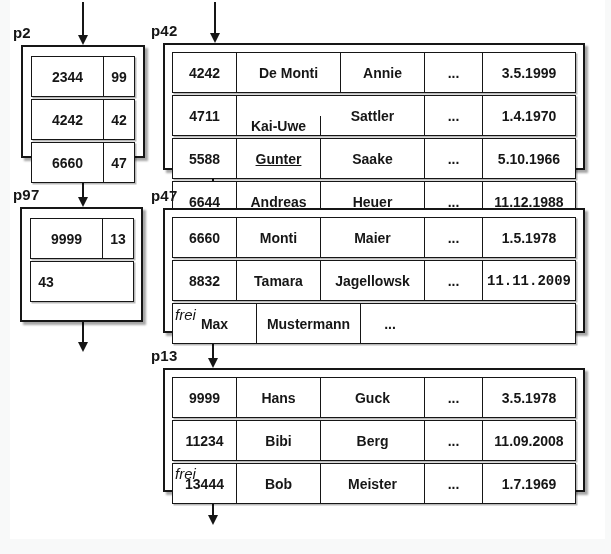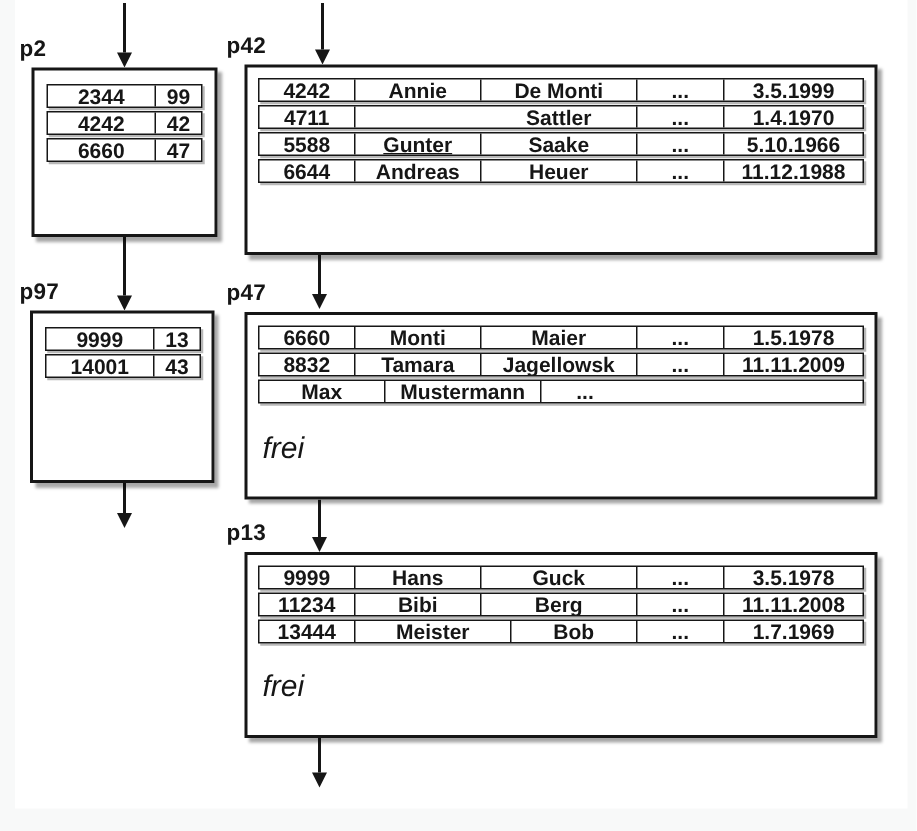--- a/index.html
+++ b/index.html
@@ -33,34 +33,34 @@
     box-shadow:3px 3px 2px var(--shadow);
   }
   .rec-table{
     position:absolute;
   }
   .trow{
     display:flex;
     border:1.5px solid var(--ink);
     background:#fff;
     margin-bottom:2px;
-    height:16px;
+    height:41px;
     box-shadow:1.5px 1.5px 0 rgba(0,0,0,.28);
   }
   .tcell{
     display:flex;align-items:center;justify-content:center;
     font-size:14px;font-weight:700;color:var(--ink);
     border-right:1.5px solid var(--ink);
     white-space:nowrap;
     overflow:hidden;
   }
   .tcell:last-child{border-right:none;}
   .free-label{
-    position:absolute;left:10px;bottom:20px;
-    font-style:italic;font-size:20px;font-weight:400;color:var(--ink);
+    position:absolute;left:10px;bottom:8px;
+    font-style:italic;font-size:15px;font-weight:400;color:var(--ink);
   }
   
   .arrow{
     position:absolute;width:2px;background:var(--ink);
   }
   .arrow::after{
     content:"";position:absolute;left:-4px;bottom:-10px;
     border-left:5px solid transparent;
     border-right:5px solid transparent;
     border-top:10px solid var(--ink);
@@ -96,22 +96,22 @@
           <div class="tcell" style="width: 30px;">47</div>
         </div>
       </div>
   </div>
 
   <div class="node-label" style="left:151px;top:22px;">p42</div>
   <div class="node-box" style="left:163px;top:43px;width:422px;height:127px;">
     <div class="rec-table" style="left:7px;top:7px;">
         <div class="trow">
           <div class="tcell" style="width: 64px;">4242</div>
+          <div class="tcell" style="width: 104px;">De Monti</div>
           <div class="tcell" style="width: 84px;">Annie</div>
-          <div class="tcell" style="width: 104px;">De Monti</div>
           <div class="tcell" style="width: 58px;">...</div>
           <div class="tcell" style="width: 92px;">3.5.1999</div>
         </div>
         <div class="trow">
           <div class="tcell" style="width: 64px;">4711</div>
           <div class="tcell" style="width: 84px; margin-top: 20px;">Kai-Uwe</div>
           <div class="tcell" style="width: 104px;">Sattler</div>
           <div class="tcell" style="width: 58px;">...</div>
           <div class="tcell" style="width: 92px;">1.4.1970</div>
         </div>
@@ -133,42 +133,41 @@
   </div>
 
   <div class="node-label" style="left:13px;top:186px;">p97</div>
   <div class="node-box" style="left:20px;top:207px;width:123px;height:115px;">
     <div class="rec-table" style="left:8px;top:9px;">
         <div class="trow">
           <div class="tcell" style="width: 72px;">9999</div>
           <div class="tcell" style="width: 30px;">13</div>
         </div>
         <div class="trow">
-          <div class="tcell" style="width: 72px;">14001</div>
           <div class="tcell" style="width: 30px;">43</div>
         </div>
       </div>
   </div>
 
   <div class="node-label" style="left:151px;top:187px;">p47</div>
   <div class="node-box" style="left:163px;top:208px;width:422px;height:125px;">
     <div class="rec-table" style="left:7px;top:7px;">
         <div class="trow">
           <div class="tcell" style="width: 64px;">6660</div>
           <div class="tcell" style="width: 84px;">Monti</div>
           <div class="tcell" style="width: 104px;">Maier</div>
           <div class="tcell" style="width: 58px;">...</div>
           <div class="tcell" style="width: 92px;">1.5.1978</div>
         </div>
         <div class="trow">
           <div class="tcell" style="width: 64px;">8832</div>
           <div class="tcell" style="width: 84px;">Tamara</div>
           <div class="tcell" style="width: 104px;">Jagellowsk</div>
           <div class="tcell" style="width: 58px;">...</div>
-          <div class="tcell" style="width: 92px;">11.11.2009</div>
+          <div class="tcell" style="width: 92px; font-family: Liberation Mono, monospace;">11.11.2009</div>
         </div>
         <div class="trow">
           <div class="tcell" style="width: 84px;">Max</div>
           <div class="tcell" style="width: 104px;">Mustermann</div>
           <div class="tcell" style="width: 58px;">...</div>
         </div>
       </div>
     <div class="free-label">frei</div>
   </div>
 
@@ -180,25 +179,25 @@
           <div class="tcell" style="width: 84px;">Hans</div>
           <div class="tcell" style="width: 104px;">Guck</div>
           <div class="tcell" style="width: 58px;">...</div>
           <div class="tcell" style="width: 92px;">3.5.1978</div>
         </div>
         <div class="trow">
           <div class="tcell" style="width: 64px;">11234</div>
           <div class="tcell" style="width: 84px;">Bibi</div>
           <div class="tcell" style="width: 104px;">Berg</div>
           <div class="tcell" style="width: 58px;">...</div>
-          <div class="tcell" style="width: 92px;">11.11.2008</div>
+          <div class="tcell" style="width: 92px;">11.09.2008</div>
         </div>
         <div class="trow">
           <div class="tcell" style="width: 64px;">13444</div>
+          <div class="tcell" style="width: 84px;">Bob</div>
           <div class="tcell" style="width: 104px;">Meister</div>
-          <div class="tcell" style="width: 84px;">Bob</div>
           <div class="tcell" style="width: 58px;">...</div>
           <div class="tcell" style="width: 92px;">1.7.1969</div>
         </div>
       </div>
     <div class="free-label">frei</div>
   </div>
 </div>
 
 </body></html>

